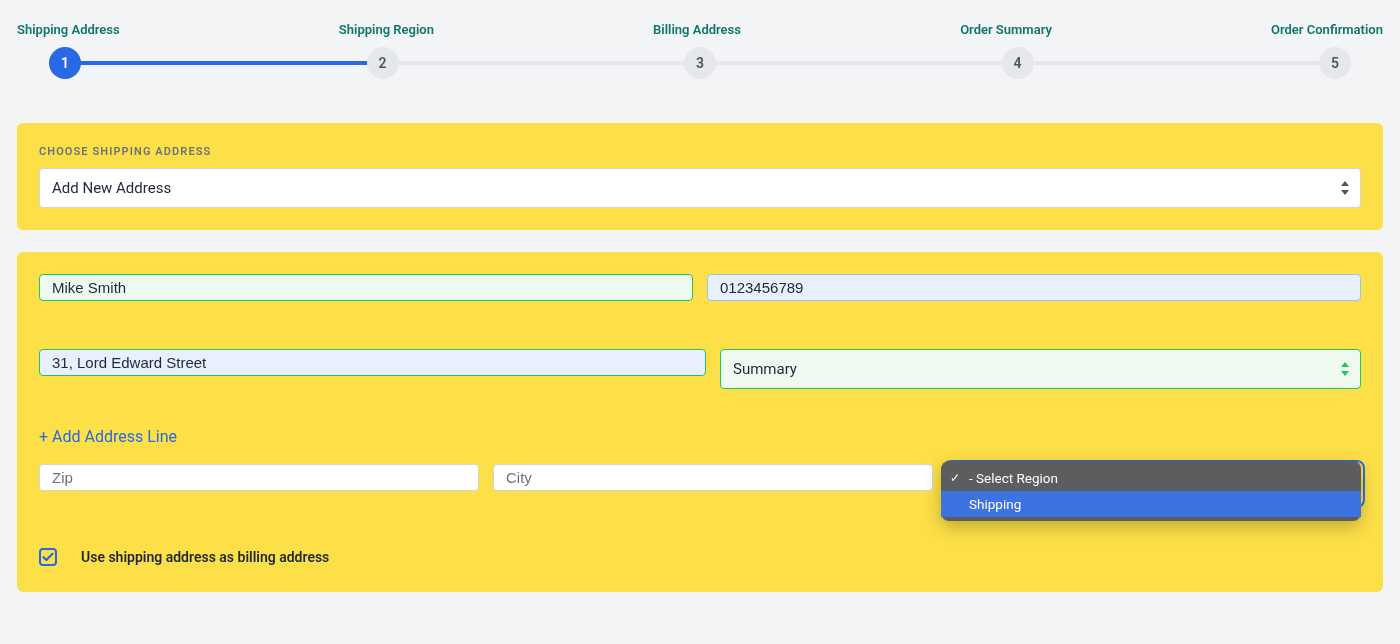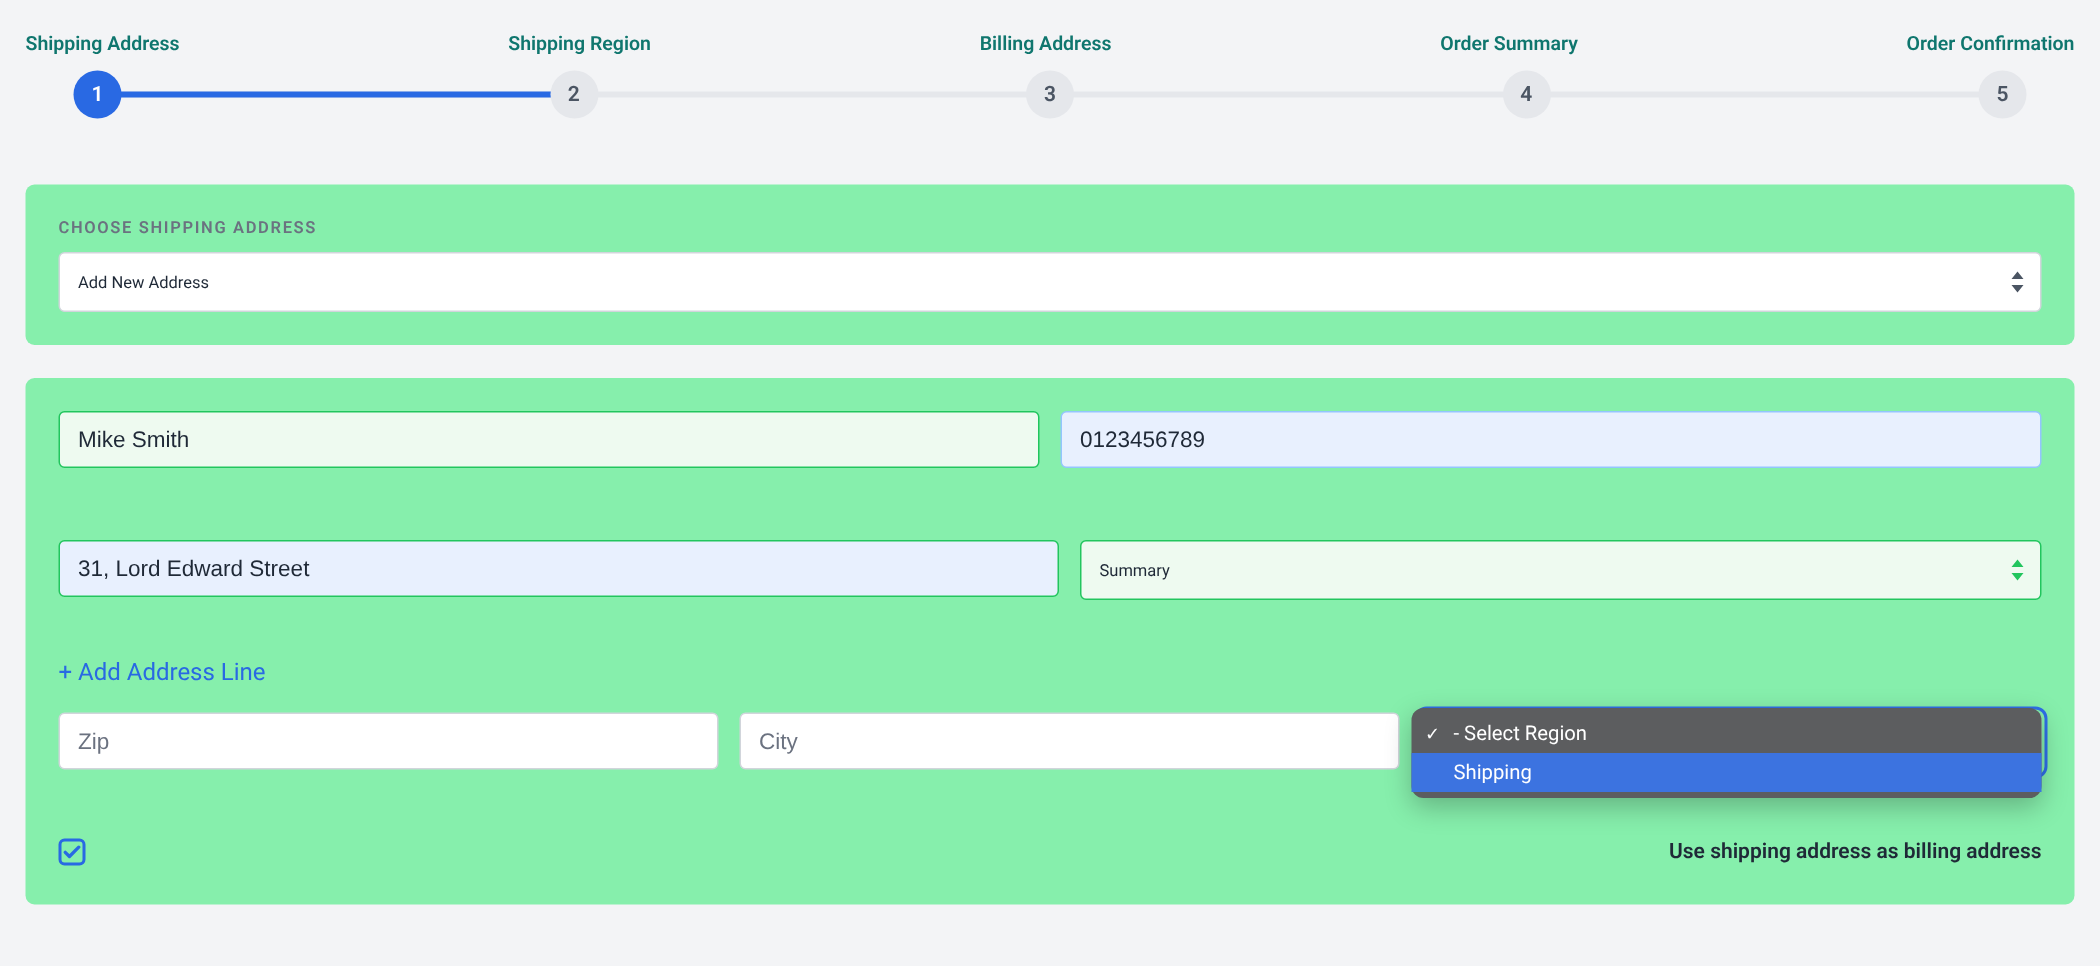--- a/index.html
+++ b/index.html
@@ -69,21 +69,21 @@
     .step-circle.active {
       background: #2969e3;
       color: #fff;
     }
     .step-circle.inactive {
       background: #e5e7eb;
       color: #4b5563;
     }
     
     .card {
-      background: #86efac;
+      background: #fde047;
       border-radius: 6px;
       margin: 44px 17px 0 17px;
       padding: 22px;
     }
     .card + .card {
       margin-top: 22px;
     }
     .choose-label {
       font-size: 11px;
       font-weight: 600;
@@ -94,21 +94,21 @@
     .select-wrap {
       position: relative;
     }
     .select-field {
       width: 100%;
       height: 40px;
       border: 1px solid #d1d5db;
       border-radius: 4px;
       padding: 0 38px 0 12px;
       background: #fff;
-      font-size: 11px;
+      font-size: 15px;
       color: #1f2937;
       display: flex;
       align-items: center;
       cursor: pointer;
     }
     .spinner-icons {
       position: absolute;
       right: 10px;
       top: 50%;
       transform: translateY(-50%);
@@ -122,21 +122,21 @@
     
     .form-row {
       display: flex;
       gap: 14px;
       margin-bottom: 20px;
     }
     .form-row:last-child { margin-bottom: 0; }
     .form-row.three > * { flex: 1 1 0; }
     .form-row.two > * { flex: 1 1 0; }
     .input-field {
-      height: 38px;
+      height: 27px;
       border: 1px solid #d1d5db;
       border-radius: 4px;
       padding: 0 12px;
       font-size: 15px;
       color: #1f2937;
       background: #fff;
       width: 100%;
       outline: none;
     }
     .input-field::placeholder {
@@ -214,23 +214,23 @@
       left: 9px;
       font-size: 12px;
     }
     .dropdown-option.highlighted {
       background: #3c73e0;
     }
     
     .checkbox-row {
       display: flex;
       align-items: center;
-      justify-content: space-between;
+      justify-content: flex-start;
       margin-top: 44px;
-      gap: 11px;
+      gap: 24px;
       padding-bottom: 4px;
     }
     .checkbox {
       width: 18px;
       height: 18px;
       border: 2px solid #2969e3;
       border-radius: 4px;
       display: flex;
       align-items: center;
       justify-content: center;

